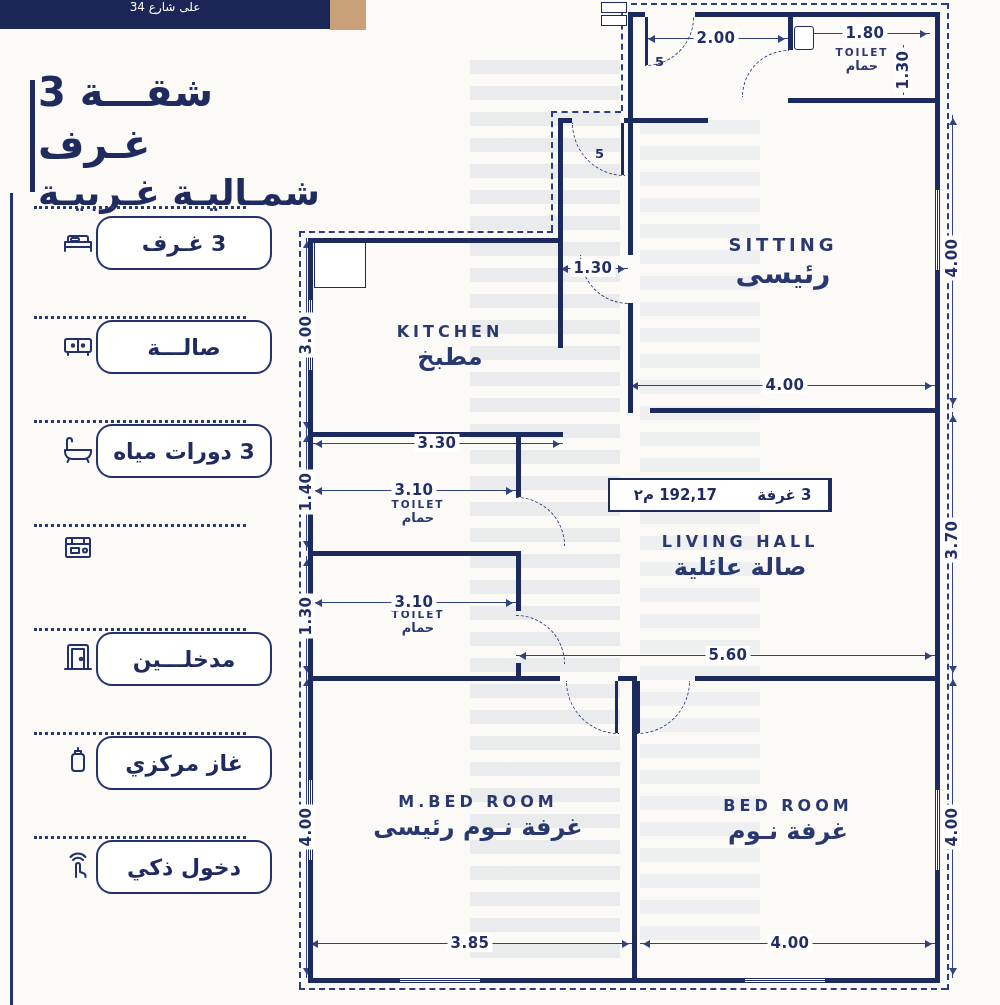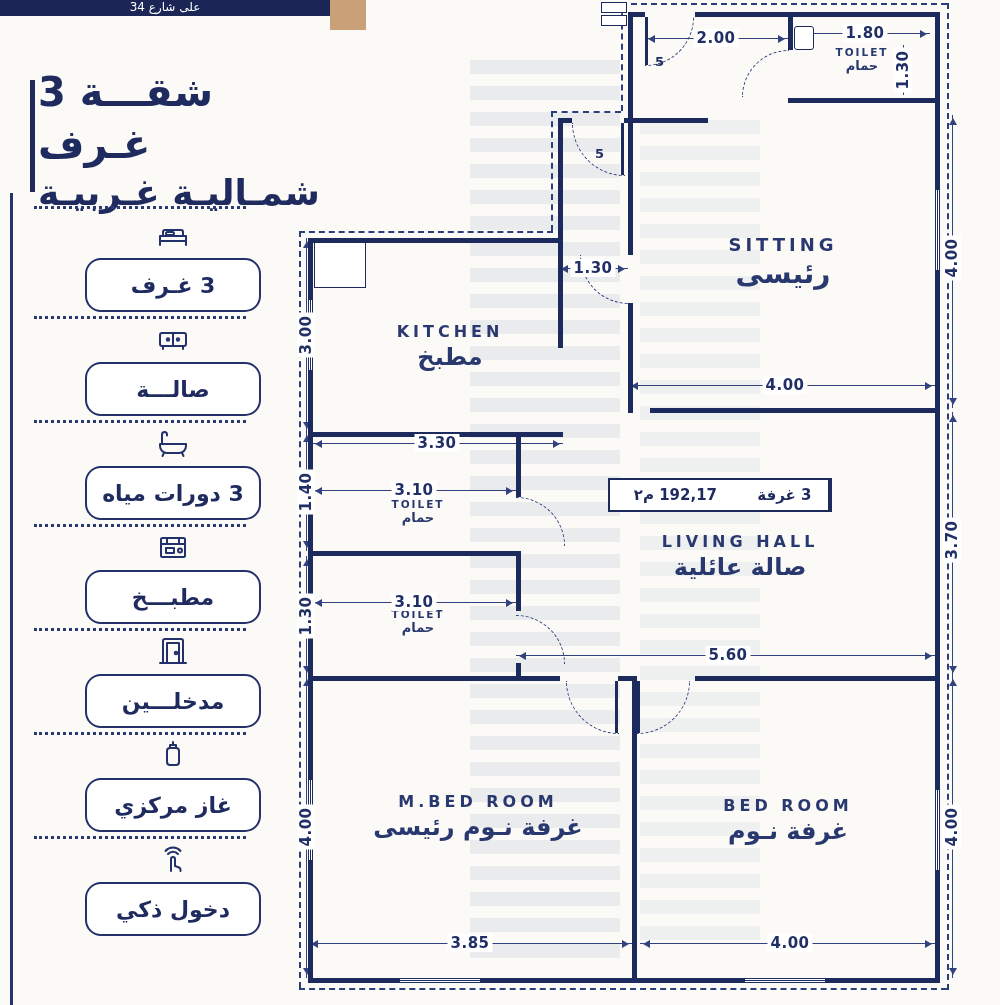--- a/index.html
+++ b/index.html
@@ -1,31 +1,31 @@
 <!DOCTYPE html>
 <html><head>
 <meta charset="utf-8">
 <style>
   html,body{margin:0;padding:0;}
   body{font-family:"DejaVu Sans",sans-serif;background:#e9e9e7;}
   .page{position:relative;width:1000px;height:1005px;background:#fbfaf7;overflow:hidden;}
 
   
-  .banner{position:absolute;left:0;top:0;width:330px;height:16px;background:#1b2656;color:#fff;
+  .banner{position:absolute;left:0;top:0;width:330px;height:29px;background:#1b2656;color:#fff;
           font-size:12px;line-height:15px;text-align:center;direction:rtl;z-index:6;}
   .banner-end{position:absolute;left:330px;top:0;width:36px;height:30px;background:#c9a078;z-index:6;}
 
   
   .left-line{position:absolute;left:10px;top:193px;width:3px;height:812px;background:#27336b;}
   .accent{position:absolute;left:30px;top:80px;width:5px;height:112px;background:#1f2a5e;}
   .side-title{position:absolute;left:38px;top:66px;width:295px;direction:rtl;text-align:left;color:#1f2a5e;z-index:6;}
   .side-title .t1{font-size:40px;font-weight:bold;line-height:1.3;}
   .side-title .t2{font-size:36px;font-weight:bold;line-height:1.3;}
   .dotline{position:absolute;left:34px;width:212px;border-top:3.5px dotted #2c3a73;z-index:6;}
-  .feat{position:absolute;left:60px;width:226px;display:flex;flex-direction:column;align-items:center;z-index:6;}
+  .feat{position:absolute;left:60px;width:226px;display:flex;align-items:center;z-index:6;}
   .ficon{height:38px;display:flex;align-items:center;justify-content:center;margin-bottom:4px;}
   .ficon svg{stroke:#22306b;fill:none;stroke-width:2;stroke-linecap:round;stroke-linejoin:round;}
   .fpill{width:172px;height:50px;border:2.5px solid #25316b;border-radius:16px;background:#fff;
          display:flex;align-items:center;justify-content:center;color:#1f2a5e;font-size:22px;font-weight:bold;direction:rtl;}
 
   
   #plan{position:absolute;left:0;top:0;width:1000px;height:1005px;}
   .wall{position:absolute;background:#1c2a5e;z-index:3;}
   .leaf{position:absolute;background:#1c2a5e;z-index:3;}
   .arc{position:absolute;z-index:2;}
@@ -137,23 +137,20 @@
 
   <div class="feat" style="top:528px">
     <div class="ficon">
       <svg width="36" height="36" viewBox="0 0 36 36">
           <rect x="6" y="9" width="24" height="19" rx="1.5"></rect>
           <path d="M6 15h24M12 9v6M24 9v6"></path>
           <rect x="11" y="19" width="8" height="5"></rect>
           <circle cx="25" cy="21.5" r="2"></circle>
         </svg>
     </div>
-    <div class="fpill">
-        <span>مطبـــخ</span>
-      </div>
   </div>
 
   <div class="feat" style="top:632px">
     <div class="ficon">
       <svg width="36" height="36" viewBox="0 0 36 36">
           <path d="M8 30V8a2 2 0 0 1 2-2h16a2 2 0 0 1 2 2v22"></path>
           <path d="M5 30h26"></path>
           <path d="M12 30V10h12v20"></path>
           <circle cx="21" cy="20" r="1.3"></circle>
         </svg>

